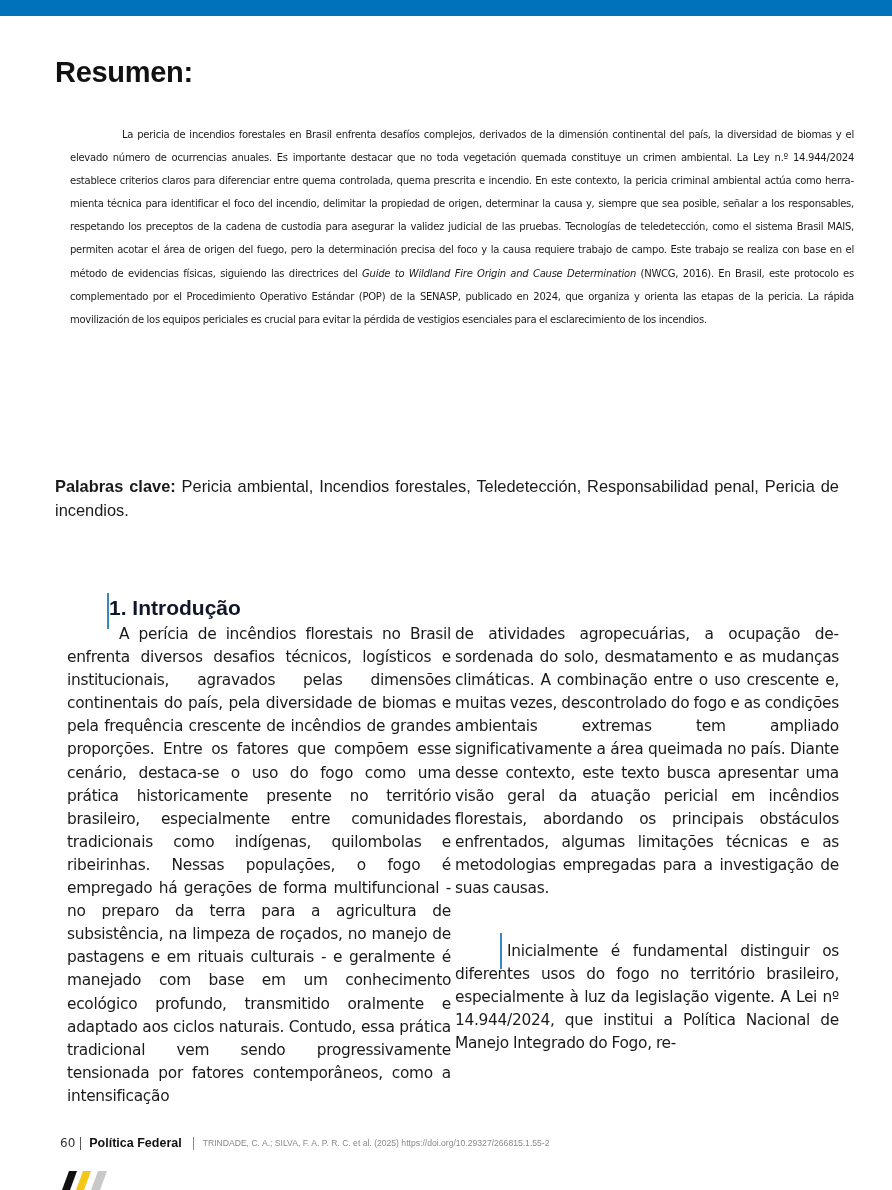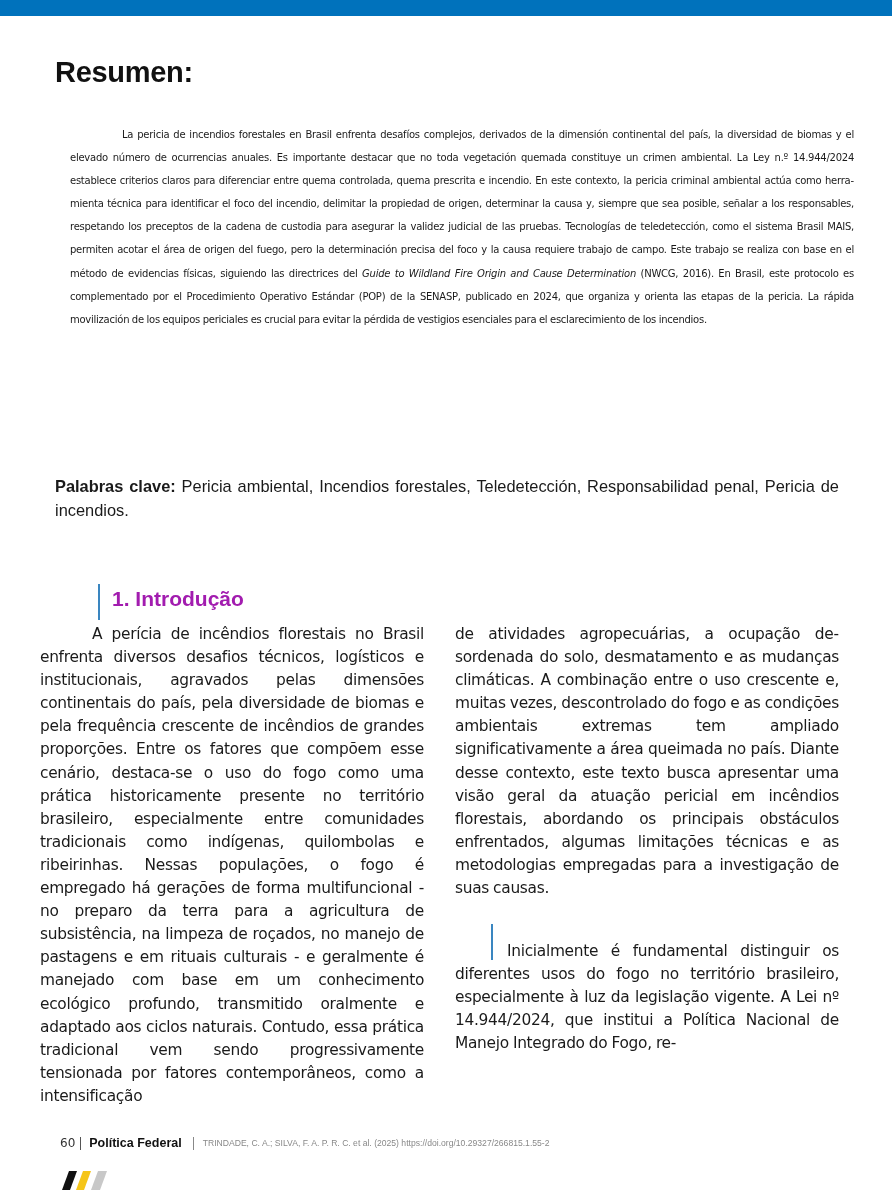--- a/index.html
+++ b/index.html
@@ -19,35 +19,35 @@
       font-size: 10px; line-height: 23.1px; text-align: justify; hyphens: manual;
       letter-spacing: -0.25px; word-spacing: -0.3px;
     }
     .abstract-body .indent { display: inline-block; width: 52px; }
     .keywords {
       position: absolute; left: 55px; top: 475px; width: 784px; margin: 0;
       font-family: "Liberation Sans", sans-serif; font-size: 16.4px; line-height: 23.5px; text-align: justify;
     }
     .keywords .kw-label { font-weight: 700; }
     .section-head {
-      position: absolute; margin: 8px; padding-left: 14px;
-      font-family: "Liberation Sans", sans-serif; font-weight: 700; font-size: 21px; line-height: 22px; color: #a21caf;
+      position: absolute; margin: 17px; padding-left: 2px;
+      font-family: "Liberation Sans", sans-serif; font-weight: 700; font-size: 21px; line-height: 22px; color: #0f172a;
     }
     .section-head .bar { position: absolute; left: 0; top: -4px; width: 2px; background: #3a86c0; }
     .sec1 { left: 90px; top: 580px; }
     .sec1 .bar { height: 36px; }
     .sec2 { left: 483px; top: 920px; width: 300px; }
     .sec2 .bar { height: 36px; }
     .col {
       position: absolute; margin: 0;
       font-size: 15.4px; line-height: 23.1px; text-align: justify;
       letter-spacing: -0.3px; word-spacing: -0.5px;
     }
     .col .indent { display: inline-block; width: 52px; }
-    .col-left { left: 40px; top: 623px; width: 384px; }
+    .col-left { left: 67px; top: 623px; width: 384px; }
     .col-right-a { left: 455px; top: 623px; width: 384px; }
     .col-right-b { left: 455px; top: 940px; width: 384px; }
     .footer {
       position: absolute; left: 60px; top: 1136px; height: 14px;
       display: flex; align-items: center; white-space: nowrap;
     }
     .page-num { font-size: 12px; color: #333; }
     .sep { width: 1px; height: 13px; background: #555; margin: 0 8px 0 5px; }
     .journal { font-family: "Liberation Sans", sans-serif; font-weight: 700; font-size: 12.5px; color: #111; }
     .sep2 { width: 1px; height: 13px; background: #888; margin: 0 9px 0 11px; }

